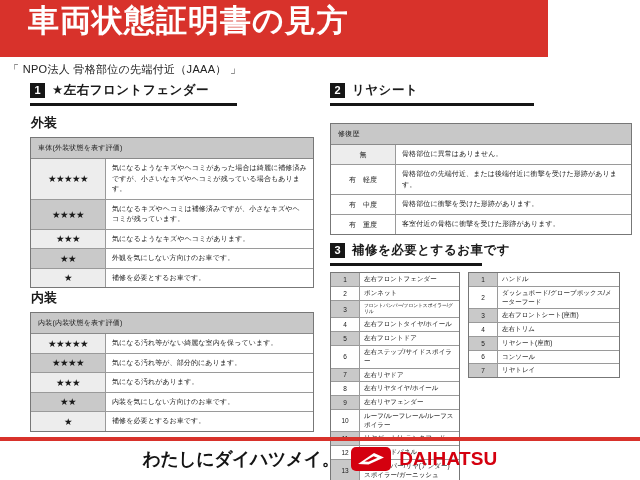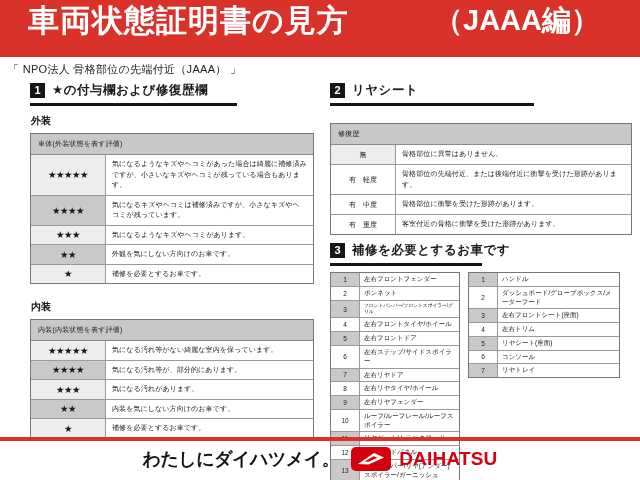--- a/index.html
+++ b/index.html
@@ -2,38 +2,38 @@
 <html><head>
 <meta charset="utf-8">
 <style>
   html,body{margin:0;padding:0}
   body{
     width:640px;height:480px;position:relative;background:#fff;overflow:hidden;
     font-family:"Liberation Sans","DejaVu Sans",sans-serif;color:#1a1a1a;
     -webkit-font-smoothing:antialiased;
   }
   
-  .banner{position:absolute;left:0;top:0;width:640px;height:57px;background:#d8322b;
+  .banner{position:absolute;left:0;top:0;width:548px;height:57px;background:#d8322b;
     display:flex;align-items:center;justify-content:space-between;
     padding:0 40px 16px 28px;box-sizing:border-box}
   .banner-title{color:#fff;font-size:31px;font-weight:bold;letter-spacing:1px;white-space:nowrap}
   .banner-edition{color:#fff;font-size:29px;font-weight:bold;white-space:nowrap}
   
   .subtitle{position:absolute;top:62px;left:8px;font-size:11px;color:#222;letter-spacing:.3px}
   
   .col{position:absolute;top:82px}
   .col-left{left:30px;width:284px}
   .col-right{left:330px;width:302px}
   
   .sec-head{display:flex;align-items:center;gap:7px;border-bottom:3px solid #161616;padding-bottom:4px;box-sizing:border-box}
   .sec-head.w1{width:207px}.sec-head.w2{width:204px}.sec-head.w3{width:152px}
   .sec-num{flex:0 0 15px;background:#161616;color:#fff;width:15px;height:15px;text-align:center;
     line-height:15px;font-size:11px;font-weight:bold}
   .sec-title{font-size:12.5px;font-weight:bold;white-space:nowrap;letter-spacing:.5px}
-  .block-label{font-size:10px;font-weight:bold;margin:8px 0 5px 1px}
+  .block-label{font-size:13px;font-weight:bold;margin:8px 0 5px 1px}
   
   .tbl{border:1px solid #777;background:#fff;font-size:7px;box-sizing:border-box}
   .thead{background:#c8c8c8;padding:5px 7px;border-bottom:1px solid #8a8a8a;letter-spacing:.2px}
   .trow{display:flex;border-top:1px solid #9a9a9a;align-items:stretch}
   .trow:first-child{border-top:none}
   .cell-l{display:flex;align-items:center;justify-content:center;border-right:1px solid #9a9a9a;
     flex:0 0 70px;font-size:9.5px;letter-spacing:-.5px;padding:2px;text-align:center}
   .cell-r{flex:1;padding:4px 6px;line-height:1.5;letter-spacing:.1px}
   .star-rows .trow:nth-child(odd)  .cell-l{background:#ededed}
   .star-rows .trow:nth-child(even) .cell-l{background:#c9c9c9}
@@ -62,30 +62,29 @@
   .logo{display:flex;align-items:center;gap:8px}
   .logo-mark{width:40px;height:24px;background:#d4000f;border-radius:5px;
     display:flex;align-items:center;justify-content:center}
   .brand{font-size:19px;font-weight:bold;color:#d4000f;letter-spacing:.2px}
 </style>
 </head>
 <body>
 
 <div class="banner">
   <span class="banner-title">車両状態証明書の見方</span>
-  <span class="banner-edition">（JAAA編）</span>
 </div>
 
 <div class="subtitle">「 NPO法人 骨格部位の先端付近（JAAA） 」</div>
 
 <div class="col col-left">
 
   <div class="sec-head w1">
     <span class="sec-num">1</span>
-    <span class="sec-title">★の付与欄および修復歴欄</span>
+    <span class="sec-title">★左右フロントフェンダー</span>
   </div>
 
   <div class="block-label">外装</div>
   <div class="tbl">
     <div class="thead">車体(外装状態を表す評価)</div>
     <div class="star-rows">
       <div class="trow">
         <div class="cell-l">★★★★★</div>
         <div class="cell-r">気になるようなキズやヘコミがあった場合は綺麗に補修済みですが、小さいなキズやヘコミが残っている場合もあります。</div>
       </div>
@@ -101,21 +100,21 @@
         <div class="cell-l">★★</div>
         <div class="cell-r">外観を気にしない方向けのお車です。</div>
       </div>
       <div class="trow">
         <div class="cell-l">★</div>
         <div class="cell-r">補修を必要とするお車です。</div>
       </div>
     </div>
   </div>
 
-  <div class="block-label" style="margin-top:16px">内装</div>
+  <div class="block-label" style="margin-top:1px">内装</div>
   <div class="tbl">
     <div class="thead">内装(内装状態を表す評価)</div>
     <div class="star-rows">
       <div class="trow">
         <div class="cell-l">★★★★★</div>
         <div class="cell-r">気になる汚れ等がない綺麗な室内を保っています。</div>
       </div>
       <div class="trow">
         <div class="cell-l">★★★★</div>
         <div class="cell-r">気になる汚れ等が、部分的にあります。</div>

